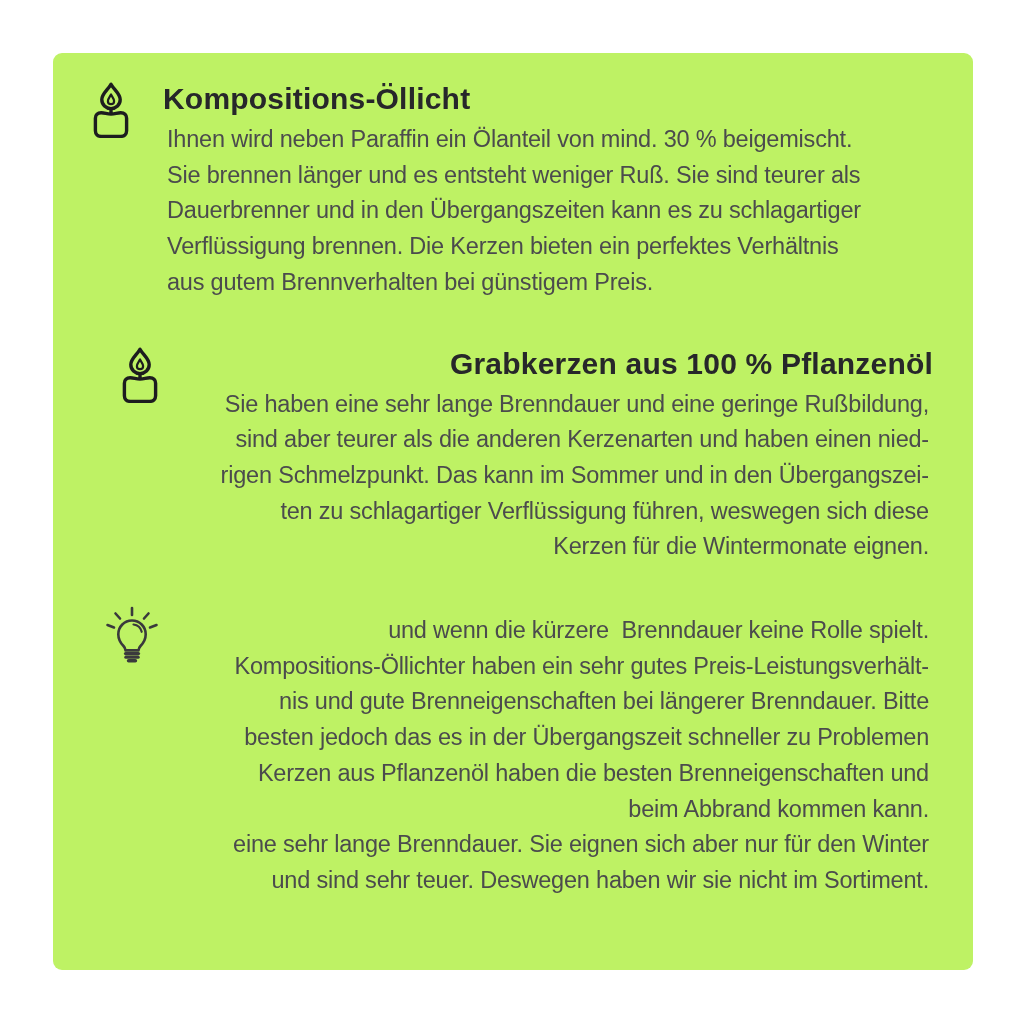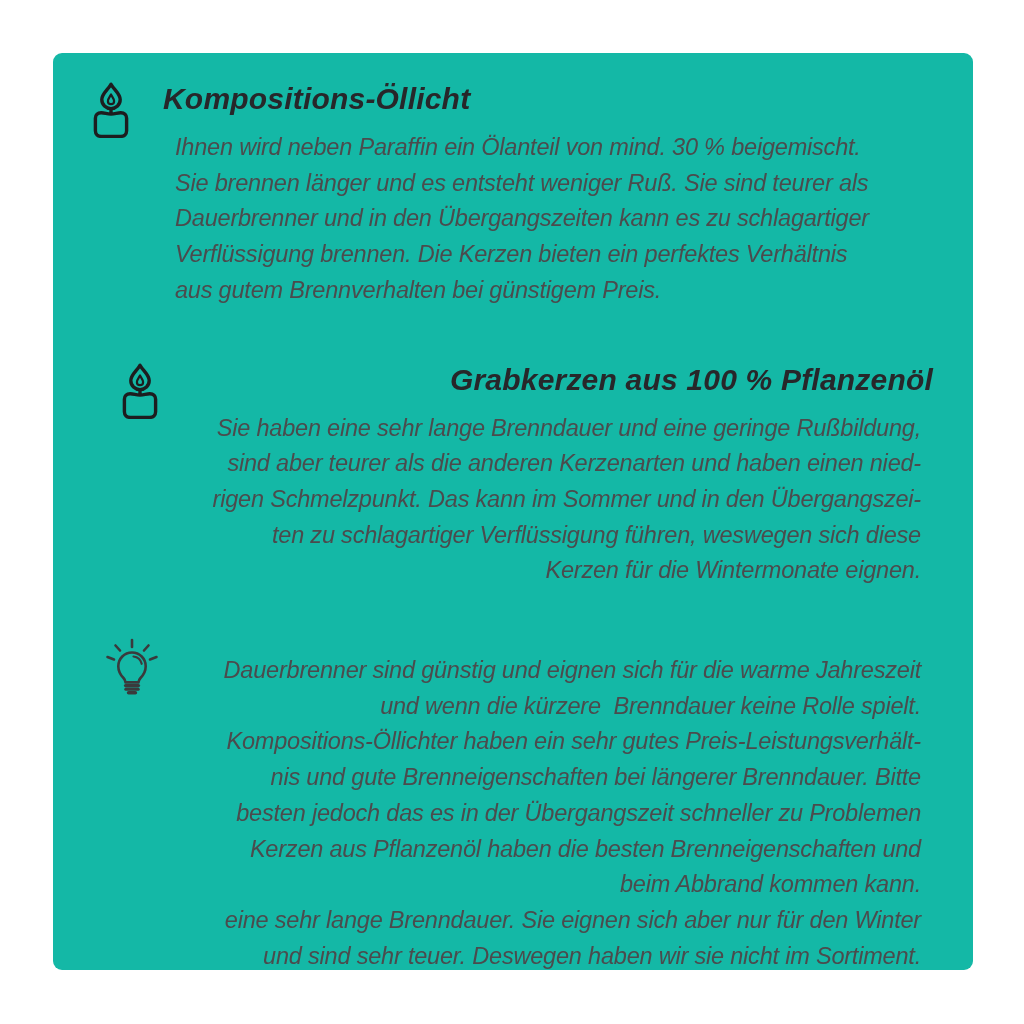--- a/index.html
+++ b/index.html
@@ -10,25 +10,24 @@
     background: #ffffff;
     font-family: "Liberation Sans", sans-serif;
     overflow: hidden;
   }
   .card {
     position: absolute;
     left: 53px;
     top: 53px;
     width: 920px;
     height: 917px;
-    background: #14b8a6;
+    background: #bef264;
     border-radius: 9px;
     box-sizing: border-box;
     padding: 27px 40px 0 35px;
-    font-style: italic;
   }
   .section {
     display: flex;
     align-items: flex-start;
   }
   .section + .section {
     margin-top: 40px;
     text-align: right;
   }
   .icon-col {
@@ -42,21 +41,21 @@
   }
   .section-title {
     margin: 0 0 3px 0;
     font-size: 30px;
     line-height: 38px;
     font-weight: bold;
     letter-spacing: 0.2px;
     color: #27272a;
   }
   .para {
-    margin: 12px;
+    margin: 4px;
   }
   .line {
     font-size: 23.5px;
     line-height: 35.7px;
     letter-spacing: -0.2px;
     color: #4b4b4d;
     white-space: pre;
   }
   .bulb-svg {
     margin-left: -10px;
@@ -126,21 +125,20 @@
           <path d="M22.5 41 C19.3 37.8 17.3 33.6 17.3 29.3 C17.3 21.6 23.4 15.5 31 15.5 C38.6 15.5 44.7 21.6 44.7 29.3 C44.7 33.6 42.7 37.8 39.5 41 C38.2 42.3 37.6 43.8 37.5 45.4 L24.5 45.4 C24.4 43.8 23.8 42.3 22.5 41 Z"></path>
           <path d="M32.5 19.5 C36.5 20 39.8 23 40.7 26.8" stroke-width="2.2"></path>
           <path d="M24.5 48.6 L37.5 48.6" stroke-width="3.2"></path>
           <path d="M24.9 52.2 L37.1 52.2" stroke-width="3.2"></path>
           <path d="M27.6 55.8 L34.4 55.8" stroke-width="3.6"></path>
         </svg>
       </span>
     </div>
     <div class="text-col">
       <div class="para">
-        <div class="line">Dauerbrenner sind günstig und eignen sich für die warme Jahreszeit</div>
         <div class="line">und wenn die kürzere  Brenndauer keine Rolle spielt.</div>
         <div class="line">Kompositions-Öllichter haben ein sehr gutes Preis-Leistungsverhält-</div>
         <div class="line">nis und gute Brenneigenschaften bei längerer Brenndauer. Bitte</div>
         <div class="line">besten jedoch das es in der Übergangszeit schneller zu Problemen</div>
         <div class="line">Kerzen aus Pflanzenöl haben die besten Brenneigenschaften und</div>
         <div class="line">beim Abbrand kommen kann.</div>
         <div class="line">eine sehr lange Brenndauer. Sie eignen sich aber nur für den Winter</div>
         <div class="line">und sind sehr teuer. Deswegen haben wir sie nicht im Sortiment.</div>
       </div>
     </div>

